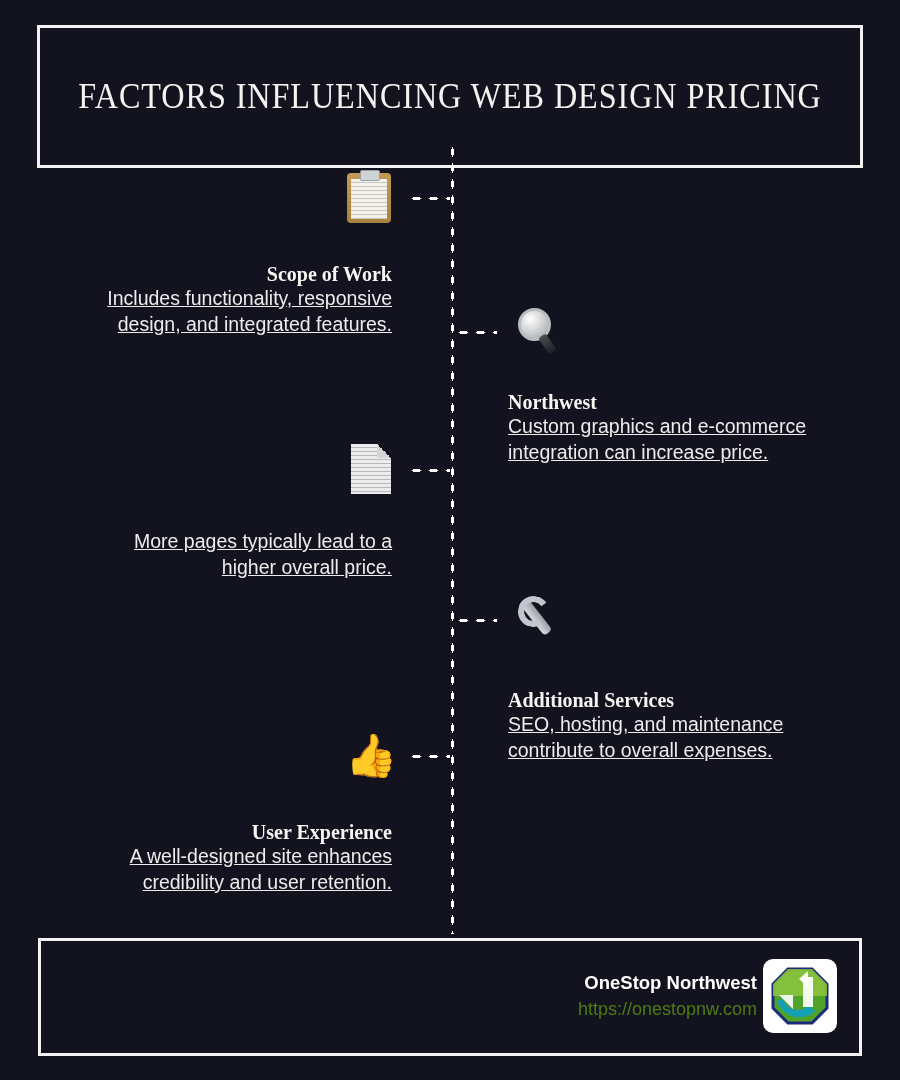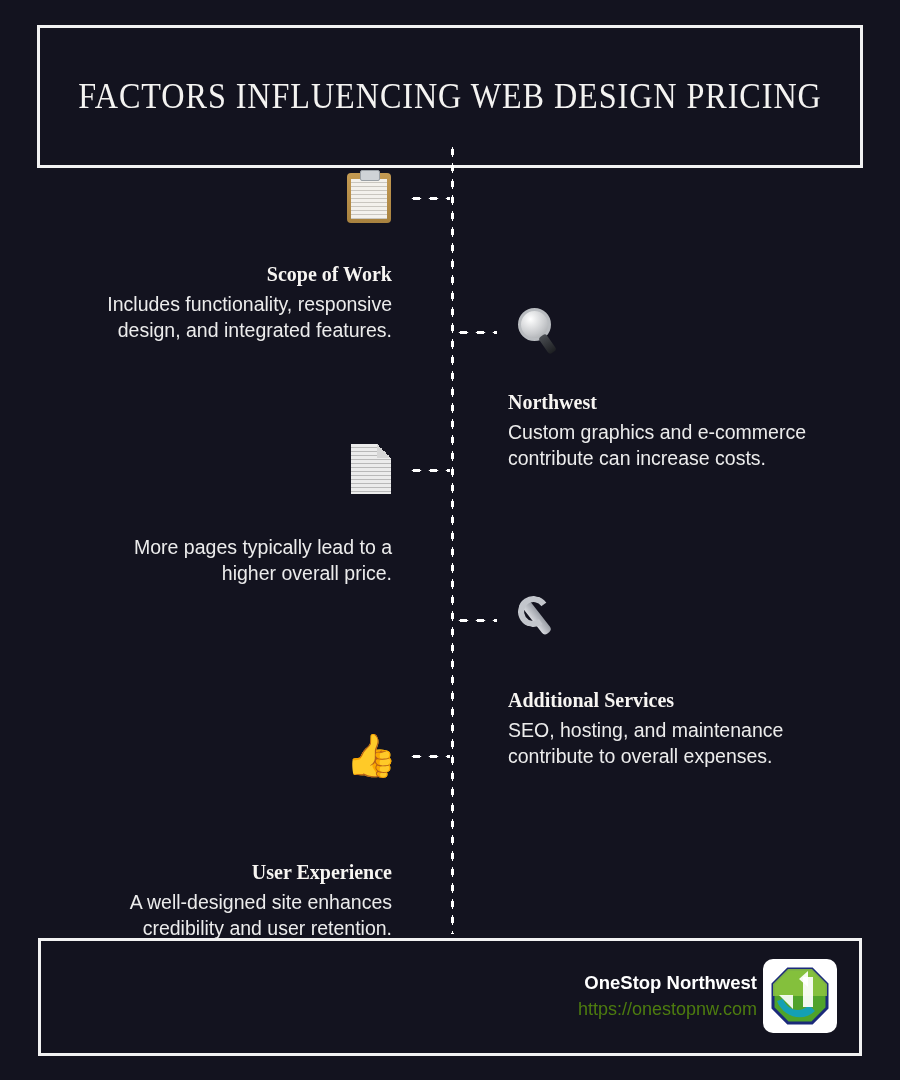--- a/index.html
+++ b/index.html
@@ -74,22 +74,22 @@
     font-weight: 700;
     color: #f7f5f2;
     line-height: 1.2;
     white-space: nowrap;
   }
   .row-desc {
     font-family: "Liberation Sans", sans-serif;
     font-size: 19.5px;
     color: #ececec;
     line-height: 1.33;
-    margin-top: 6px;
     white-space: pre-line;
+    text-decoration: underline;
   }
 
   
   .icon-slot {
     position: absolute;
     width: 52px;
     height: 52px;
   }
   .icon-glyph {
     font-size: 42px;
@@ -237,35 +237,35 @@
 
 <div class="row left" style="top:262px;">
   <div class="row-title">Scope of Work</div>
   <div class="row-desc">Includes functionality, responsive
 design, and integrated features.</div>
 </div>
 
 <div class="row right" style="top:390px;">
   <div class="row-title">Northwest</div>
   <div class="row-desc">Custom graphics and e-commerce
-contribute can increase costs.</div>
+integration can increase price.</div>
 </div>
 
 <div class="row left" style="top:529px;">
   <div class="row-desc">More pages typically lead to a
 higher overall price.</div>
 </div>
 
 <div class="row right" style="top:688px;">
   <div class="row-title">Additional Services</div>
   <div class="row-desc">SEO, hosting, and maintenance
 contribute to overall expenses.</div>
 </div>
 
-<div class="row left" style="top:860px;">
+<div class="row left" style="top:820px;">
   <div class="row-title">User Experience</div>
   <div class="row-desc">A well-designed site enhances
 credibility and user retention.</div>
 </div>
 
 <div class="footer-box">
   <div class="footer-inner">
     <div class="footer-text">
       <div class="brand-name">OneStop Northwest</div>
       <div class="brand-url">https://onestopnw.com</div>

